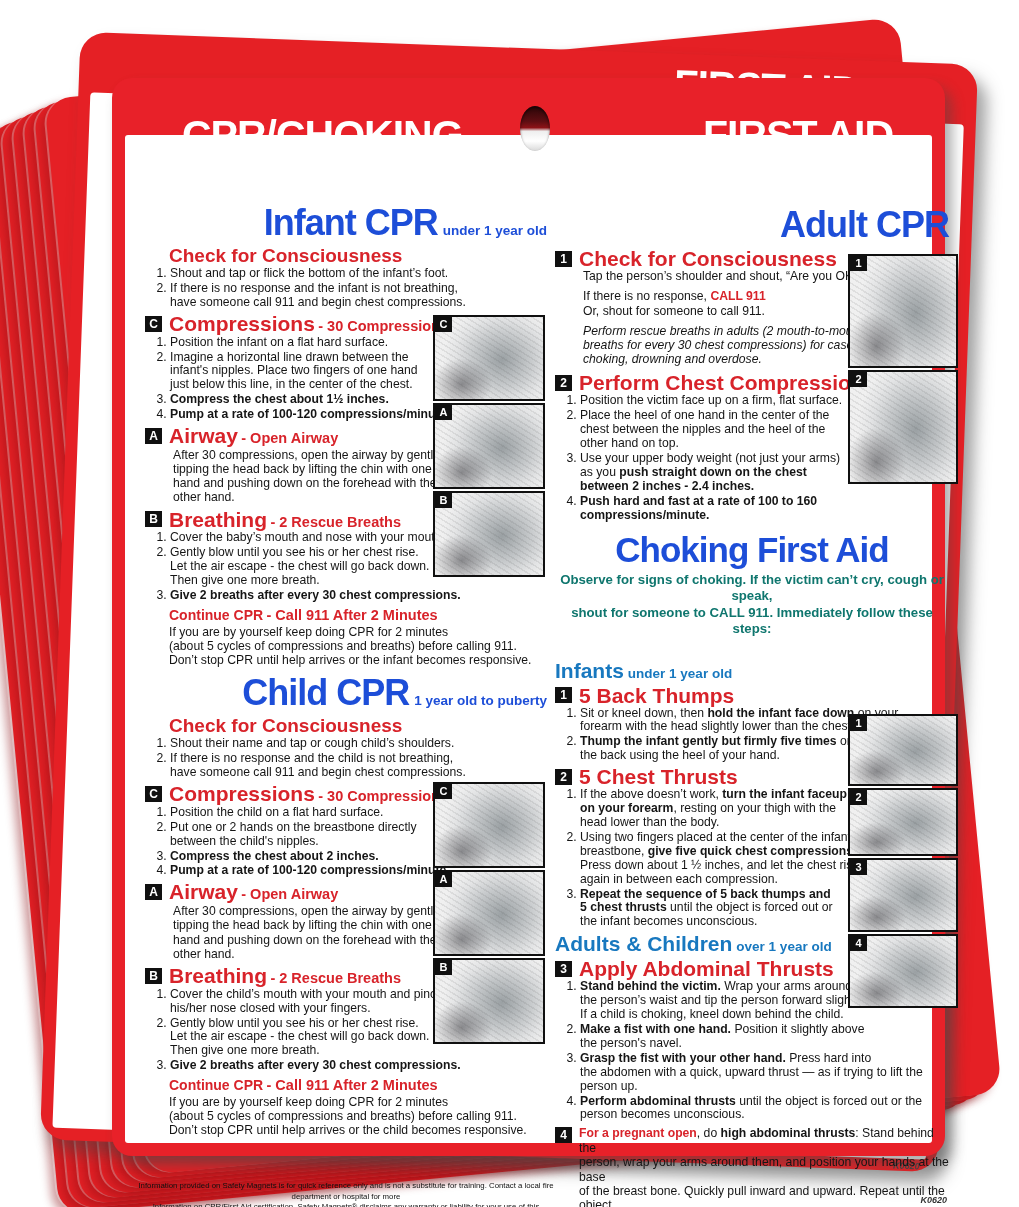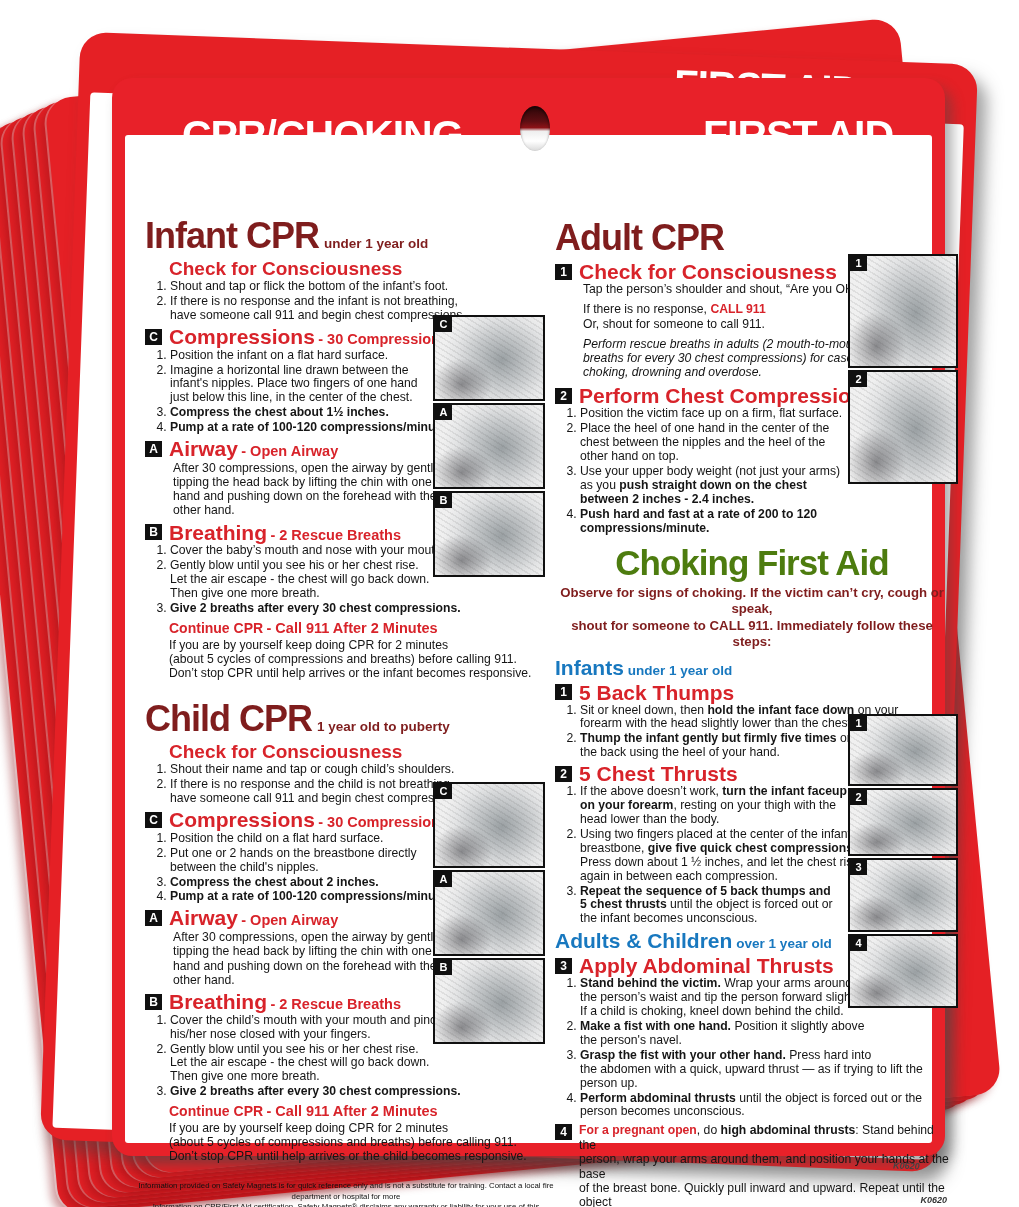--- a/index.html
+++ b/index.html
@@ -73,21 +73,21 @@
     background: linear-gradient(180deg, #2a0608 0%, #5d0e12 34%, #8c1216 48%, #eeeeee 56%, #ffffff 78%, #d9d9d9 100%);
     box-shadow: inset 0 2px 3px rgba(0,0,0,.55);
     z-index: 5;
   }
 
   
   .col { position: absolute; font-size: 12.2px; line-height: 1.14; }
   .col-left  { left: 20px;  top: 62px; width: 402px; height: 1012px; }
   .col-right { left: 430px; top: 64px; width: 394px; height: 1008px; }
 
-  .big-title { text-align: left; color: #7f1d1d; font-weight: bold; margin: 18px 0 3px; }
+  .big-title { text-align: right; color: #1d4ed8; font-weight: bold; margin: 5px 0 3px; }
   .big-title .big { font-size: 36px; letter-spacing: -1px; }
   .big-title .age { font-size: 13.5px; margin-left: 5px; }
 
   .h-red { color: #d8232a; font-weight: bold; font-size: 19px; margin: 2px 0 1px 24px; line-height: 1.05; }
   .shead { margin: 3px 0 1px 0; display: flex; gap: 7px; align-items: baseline; }
   .badge {
     flex: 0 0 auto; display: inline-block; width: 17px; height: 16px;
     background: #101010; color: #fff; font-weight: bold; font-size: 12px;
     text-align: center; line-height: 16px; align-self: center;
   }
@@ -99,22 +99,22 @@
 
   ol { margin: 1px 0 3px 8px; padding: 0 0 0 17px; }
   li { white-space: pre-line; margin-bottom: 1px; }
   .b { font-weight: bold; }
   .r { color: #d8232a; }
   p.indent { margin: 1px 0 4px 28px; white-space: pre-line; line-height: 1.16; }
   .line { margin: 1px 0 6px 28px; white-space: pre-line; }
   .note-italic { font-style: italic; }
 
   .red-note { color: #d8232a; font-weight: bold; font-size: 14.5px; line-height: 1.22; margin: 7px 0 4px 2px; white-space: pre-line; }
-  .choke-title { text-align: center; color: #4d7c0f; font-weight: bold; font-size: 35px; letter-spacing: -1px; margin: 7px 0 2px; }
-  .choke-intro { text-align: center; color: #7f1d1d; font-weight: bold; font-size: 13.2px; line-height: 1.25; white-space: pre-line; margin: 0 0 6px; }
+  .choke-title { text-align: center; color: #1d4ed8; font-weight: bold; font-size: 35px; letter-spacing: -1px; margin: 7px 0 2px; }
+  .choke-intro { text-align: center; color: #0f766e; font-weight: bold; font-size: 13.2px; line-height: 1.25; white-space: pre-line; margin: 0 0 22px; }
   .h-blue { color: #1878bf; font-weight: bold; font-size: 21px; margin: 4px 0 1px; line-height: 1.05; }
   .h-blue .age { font-size: 13.5px; margin-left: 4px; }
   .pg-row { display: flex; gap: 7px; margin-top: 4px; }
   .pg-row .badge { align-self: flex-start; margin-top: 1px; }
   .pg-body { white-space: pre-line; line-height: 1.18; }
 
   
   .ill-stack { position: absolute; width: 112px; z-index: 0; }
   .stack-infant { left: 288px; top: 118px; }
   .stack-child  { left: 288px; top: 585px; }
@@ -352,21 +352,21 @@
         <span class="sh-main">Perform Chest Compressions</span>
       </div>
       <ol>
           <li><span>Position the victim face up on a firm, flat surface.</span></li>
           <li><span>Place the heel of one hand in the center of the
 chest between the nipples and the heel of the
 other hand on top.</span></li>
           <li><span>Use your upper body weight (not just your arms)
 as you </span><span class="b">push straight down on the chest
 between 2 inches - 2.4 inches.</span></li>
-          <li><span class="b">Push hard and fast at a rate of 200 to 120 compressions/minute.</span></li>
+          <li><span class="b">Push hard and fast at a rate of 100 to 160 compressions/minute.</span></li>
         </ol>
 
 
       <div class="choke-title">Choking First Aid</div>
       <div class="choke-intro">Observe for signs of choking. If the victim can’t cry, cough or speak,
 shout for someone to CALL 911. Immediately follow these steps:</div>
 
       <div class="h-blue">
         <span>Infants</span><span class="age">under 1 year old</span>
       </div>

